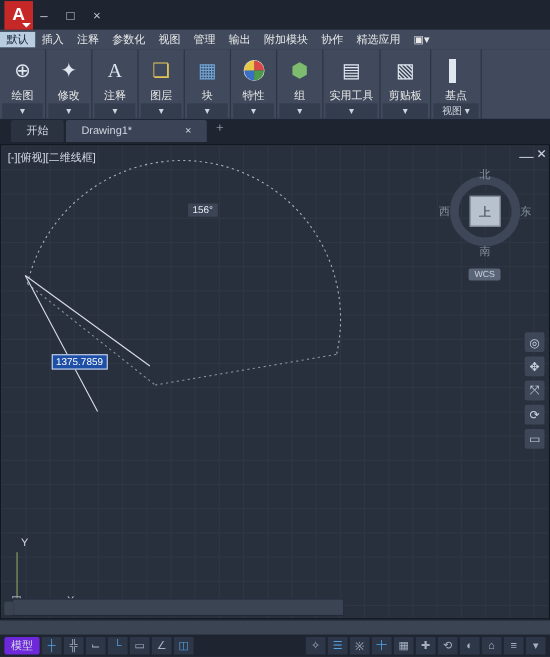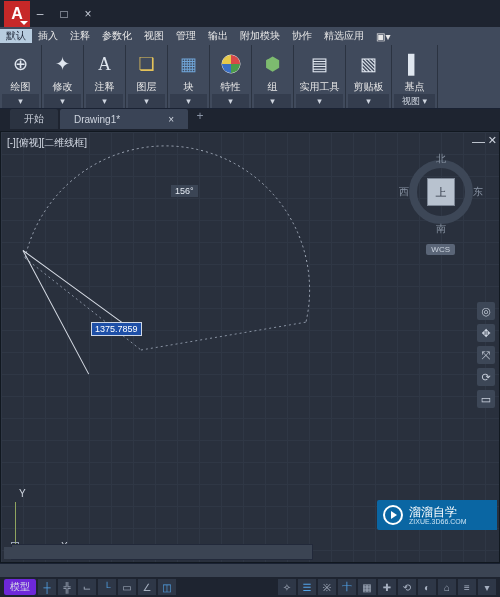--- a/index.html
+++ b/index.html
@@ -48,21 +48,21 @@
   .vc-e { position:absolute; right:-2px; top:50%; transform:translateY(-50%); color:#8893a3; font-size:10px;}
   .vc-w { position:absolute; left:-2px; top:50%; transform:translateY(-50%); color:#8893a3; font-size:10px;}
   .wcs-badge { position:absolute; top:112px; right:44px; background:#5a6577; color:#cbd3de; font-size:8px; padding:1px 5px; border-radius:2px;}
 
   
   .navbar { position:absolute; right:4px; top:170px; width:18px; display:flex; flex-direction:column; gap:4px; align-items:center; }
   .nav-btn { width:18px; height:18px; background:#3d4757; color:#cbd2de; font-size:11px; display:flex; align-items:center; justify-content:center; border-radius:2px; cursor:pointer;}
   .chord { position:absolute; top:118px; left:22px; width:140px; height:1px; background:#d9dee7; transform: rotate(36deg); transform-origin: left center; }
   .chord2 { position:absolute; top:118px; left:22px; width:140px; height:1px; background:#d9dee7; transform: rotate(62deg); transform-origin: left center; }
   .angle-badge { position:absolute; top:42px; left:170px; background:#3b4555; color:#e5ebf3; font-size:9px; padding:1px 4px;margin-top:11px; }
-  .input-box { position:absolute; top:190px; left:46px; background:#1e4fa7; color:#fff; font-size:9px; padding:1px 3px; border:1px solid #cfd8e6;margin-left:44px; }
+  .input-box { position:absolute; top:190px; left:46px; background:#1e4fa7; color:#fff; font-size:9px; padding:1px 3px; border:1px solid #cfd8e6; }
 
   
   .ucs { position:absolute; left:14px; bottom:16px; width:50px; height:50px; }
   .ucs-y { position:absolute; left:0; bottom:0; width:1px; height:44px; background:#8fa45f; }
   .ucs-x { position:absolute; left:0; bottom:0; width:44px; height:1px; background:#a8564e; }
   .ucs-yl { position:absolute; left:4px; top:-8px; color:#cfd5df; font-size:10px;}
   .ucs-xl { position:absolute; left:46px; bottom:-6px; color:#cfd5df; font-size:10px;}
   .ucs-box { position:absolute; left:-4px; bottom:-4px; width:8px; height:8px; border:1px solid #9aa4b4; }
 
   
@@ -217,27 +217,20 @@
   <div class="ucs">
     <div class="ucs-y"></div>
     <div class="ucs-x"></div>
     <div class="ucs-box"></div>
     <div class="ucs-yl">Y</div>
     <div class="ucs-xl">X</div>
   </div>
 
   <div class="cmdline"></div>
 
-  <div class="watermark">
-    <div class="play-circ"></div>
-    <div>
-      <div class="wm-cn">溜溜自学</div>
-      <div class="wm-url">ZIXUE.3D66.COM</div>
-    </div>
-  </div>
 </div>
 
 <div class="hscroll"></div>
 
 <div class="statusbar">
   <div class="sb-left">
     <div class="sb-pill">模型</div>
     <div class="sb-icon active">┼</div>
     <div class="sb-icon">╬</div>
     <div class="sb-icon">⌙</div>

